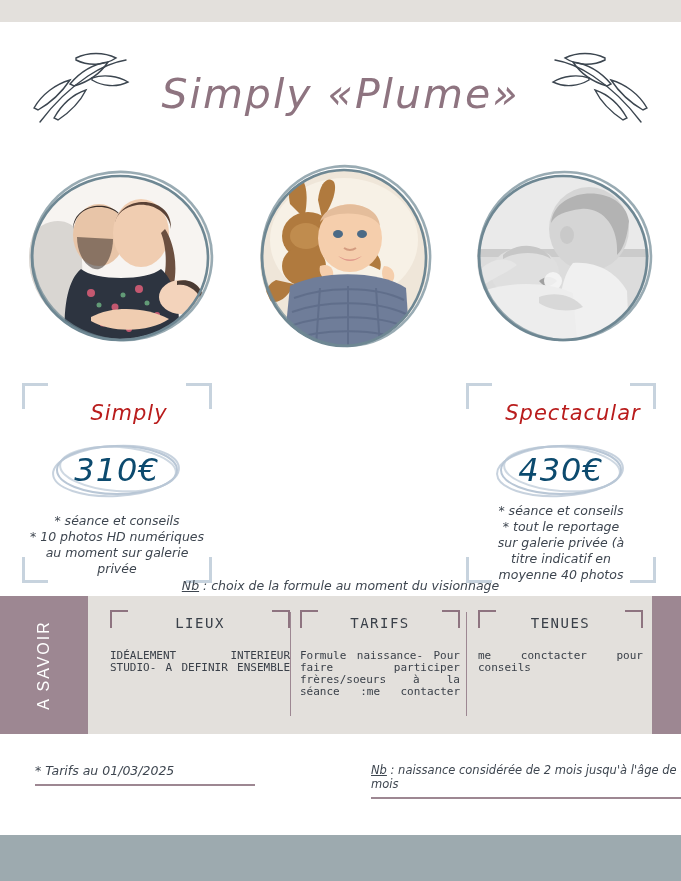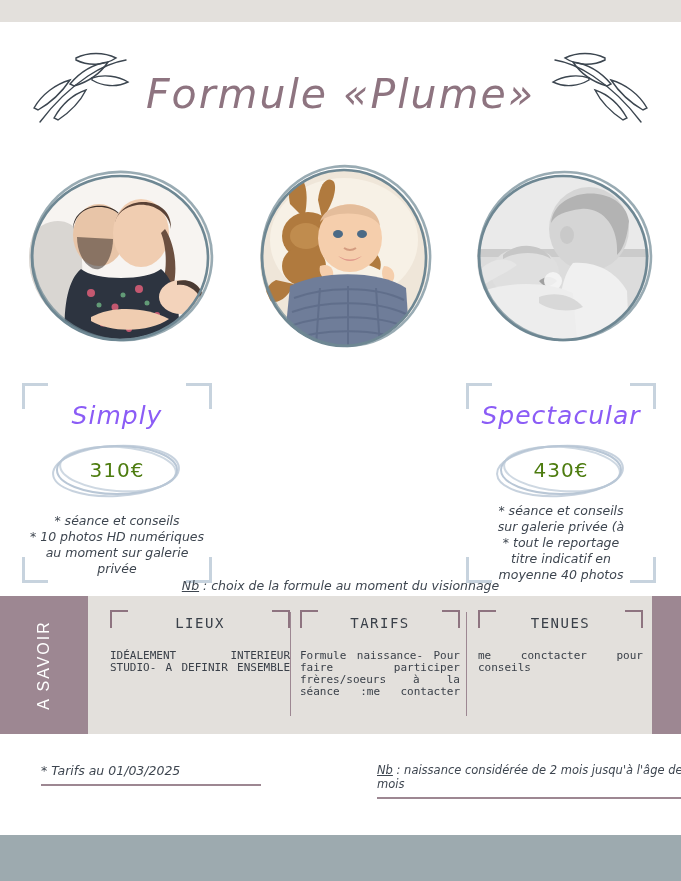--- a/index.html
+++ b/index.html
@@ -58,34 +58,34 @@
   .price-block { position: absolute; }
   .pb-left  { left: 22px;  top: 383px; width: 190px; height: 200px; }
   .pb-right { left: 466px; top: 383px; width: 190px; height: 200px; }
   .bracket { position: absolute; width: 26px; height: 26px; }
   .bk-tl { left: 0;  top: 0;  border-left: 3px solid #C7D3DE; border-top: 3px solid #C7D3DE; }
   .bk-tr { right: 0; top: 0;  border-right:3px solid #C7D3DE; border-top: 3px solid #C7D3DE; }
   .bk-bl { left: 0;  bottom:0; border-left: 3px solid #C7D3DE; border-bottom:3px solid #C7D3DE; }
   .bk-br { right: 0; bottom:0; border-right:3px solid #C7D3DE; border-bottom:3px solid #C7D3DE; }
 
   .plan-name {
-    position: absolute; left: 0; top: 18px; width: 100%;
+    position: absolute; left: 12px; top: 18px; width: 100%;
     text-align: center;
-    font-size: 25px; font-style: italic; font-weight: 300;
-    color: #8b5cf6; letter-spacing: 1px;
+    font-size: 21px; font-style: italic; font-weight: 300;
+    color: #b91c1c; letter-spacing: 1px;
   }
   .price-oval {
     position: absolute; left: 50%; top: 58px; transform: translateX(-50%);
     width: 150px; height: 58px;
   }
   .price-oval svg { position: absolute; left: 0; top: 0; }
   .price-text {
     position: absolute; left: 0; top: 0; width: 150px; height: 58px;
     display: flex; align-items: center; justify-content: center;
-    font-size: 20px; color: #4d7c0f; letter-spacing: 1px;
+    font-size: 32px; font-style: italic; color: #0c4a6e; letter-spacing: 1px;
   }
   .bullets {
     position: absolute; left: 4px; width: 182px;
     text-align: center; font-size: 12.5px; line-height: 16px;
     color: #3E4650; font-style: italic;
   }
   .bullets-left  { top: 130px; }
   .bullets-right { top: 120px; }
 
   .nb-mid {
@@ -126,21 +126,21 @@
     font-size: 11px; line-height: 12px; color: #3A4049;
     text-align: justify; text-align-last: justify;
     font-family: "DejaVu Sans Mono", monospace;
   }
   .col-body.left-align { text-align: justify; text-align-last: left; }
   .vdiv { position: absolute; top: 16px; width: 1px; height: 104px; background: #9D8792; }
   .vd1 { left: 290px; }
   .vd2 { left: 466px; }
 
   
-  .footer { position: absolute; left: 13px; top: 755px; width: 646px; height: 46px; }
+  .footer { position: absolute; left: 7px; top: 755px; width: 646px; height: 46px; }
   .foot-left {
     position: absolute; left: 28px; top: 8px; width: 220px;
     font-size: 12.5px; color: #3E4650; font-style: italic;
     border-bottom: 2px solid #9D8792; padding-bottom: 6px;
   }
   .foot-right {
     position: absolute; left: 337px; top: 8px; width: 322px;
     font-size: 11.5px; color: #3E4650; font-style: italic; text-align: left;
     border-bottom: 2px solid #9D8792; padding-bottom: 6px; margin-left: 27px;
   }
@@ -176,21 +176,21 @@
         <g fill="none" stroke="#3C4650" stroke-width="1.4" stroke-linecap="round">
           <path d="M18 74 C30 58 48 40 66 28 C78 20 92 14 104 12"></path>
           <path d="M12 60 C20 46 34 36 48 32 C40 44 30 54 16 62 Z"></path>
           <path d="M32 70 C40 56 52 46 64 42 C58 54 48 64 36 72 Z"></path>
           <path d="M48 36 C58 24 72 16 86 14 C78 26 66 34 52 38 Z"></path>
           <path d="M54 10 C66 4 82 4 94 10 C82 18 66 18 54 12 Z"></path>
           <path d="M70 30 C82 26 96 28 106 34 C94 40 80 38 70 32 Z"></path>
         </g>
       </svg>
     </div>
-    <div class="title">Formule «Plume»</div>
+    <div class="title">Simply «Plume»</div>
   </div>
 
   <div class="photos">
 
     <div class="photo-wrap p1">
       <div class="photo-clip">
         <div class="img1">
           <svg width="100%" height="100%" viewBox="0 0 182 162" preserveAspectRatio="xMidYMid slice">
             <rect width="182" height="162" fill="#f7f4f1"></rect>
             <path d="M0 60 C16 40 40 38 52 58 L56 162 L0 162 Z" fill="#d9d6d2"></path>
@@ -336,22 +336,22 @@
         <g fill="none" stroke="#B9C7D6" stroke-width="2">
           <ellipse cx="75" cy="29" rx="60" ry="24"></ellipse>
           <ellipse cx="74" cy="30" rx="63" ry="25" transform="rotate(-3 74 30)" opacity="0.8"></ellipse>
           <ellipse cx="76" cy="28" rx="58" ry="22" transform="rotate(4 76 28)" opacity="0.7"></ellipse>
         </g>
       </svg>
       <div class="price-text">430€</div>
     </div>
     <div class="bullets bullets-right">
       <div>* séance et conseils</div>
+      <div>* tout le reportage</div>
       <div>sur galerie privée (à</div>
-      <div>* tout le reportage</div>
       <div>titre indicatif en</div>
       <div>moyenne 40 photos</div>
     </div>
   </div>
 
   <div class="nb-mid">
     <u>Nb</u><span> : choix de la formule au moment du visionnage</span>
   </div>
 
   <div class="band">

